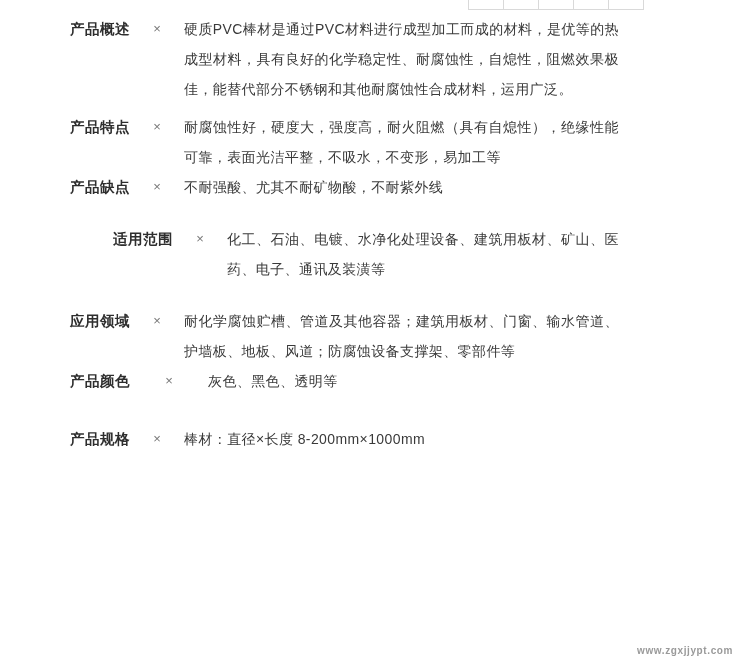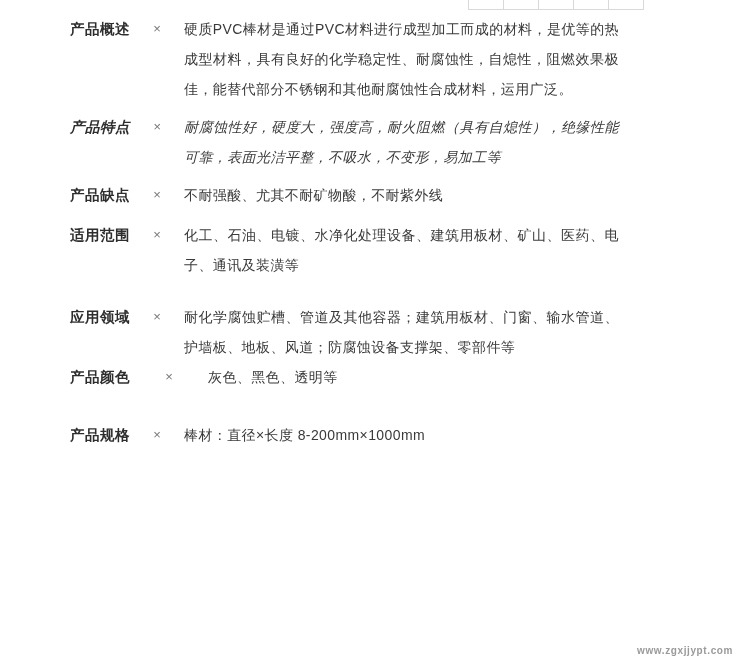--- a/index.html
+++ b/index.html
@@ -103,33 +103,33 @@
 </div>
 
 <div class="spec-table">
 
   <div class="spec-row" style="margin-bottom:8px;">
     <div class="label">产品概述</div>
     <div class="sep">×</div>
     <div class="value">硬质PVC棒材是通过PVC材料进行成型加工而成的材料，是优等的热成型材料，具有良好的化学稳定性、耐腐蚀性，自熄性，阻燃效果极佳，能替代部分不锈钢和其他耐腐蚀性合成材料，运用广泛。</div>
   </div>
 
-  <div class="spec-row" style="margin-bottom:8px;font-style:italic;">
+  <div class="spec-row" style="">
     <div class="label">产品特点</div>
     <div class="sep">×</div>
     <div class="value">耐腐蚀性好，硬度大，强度高，耐火阻燃（具有自熄性），绝缘性能可靠，表面光洁平整，不吸水，不变形，易加工等</div>
   </div>
 
-  <div class="spec-row" style="margin-bottom:10px;">
+  <div class="spec-row" style="margin-bottom:22px;">
     <div class="label">产品缺点</div>
     <div class="sep">×</div>
     <div class="value">不耐强酸、尤其不耐矿物酸，不耐紫外线</div>
   </div>
 
-  <div class="spec-row" style="margin-bottom:22px;">
+  <div class="spec-row" style="margin-bottom:22px;padding-left:43px;">
     <div class="label">适用范围</div>
     <div class="sep">×</div>
     <div class="value">化工、石油、电镀、水净化处理设备、建筑用板材、矿山、医药、电子、通讯及装潢等</div>
   </div>
 
   <div class="spec-row" style="">
     <div class="label">应用领域</div>
     <div class="sep">×</div>
     <div class="value">耐化学腐蚀贮槽、管道及其他容器；建筑用板材、门窗、输水管道、护墙板、地板、风道；防腐蚀设备支撑架、零部件等</div>
   </div>

